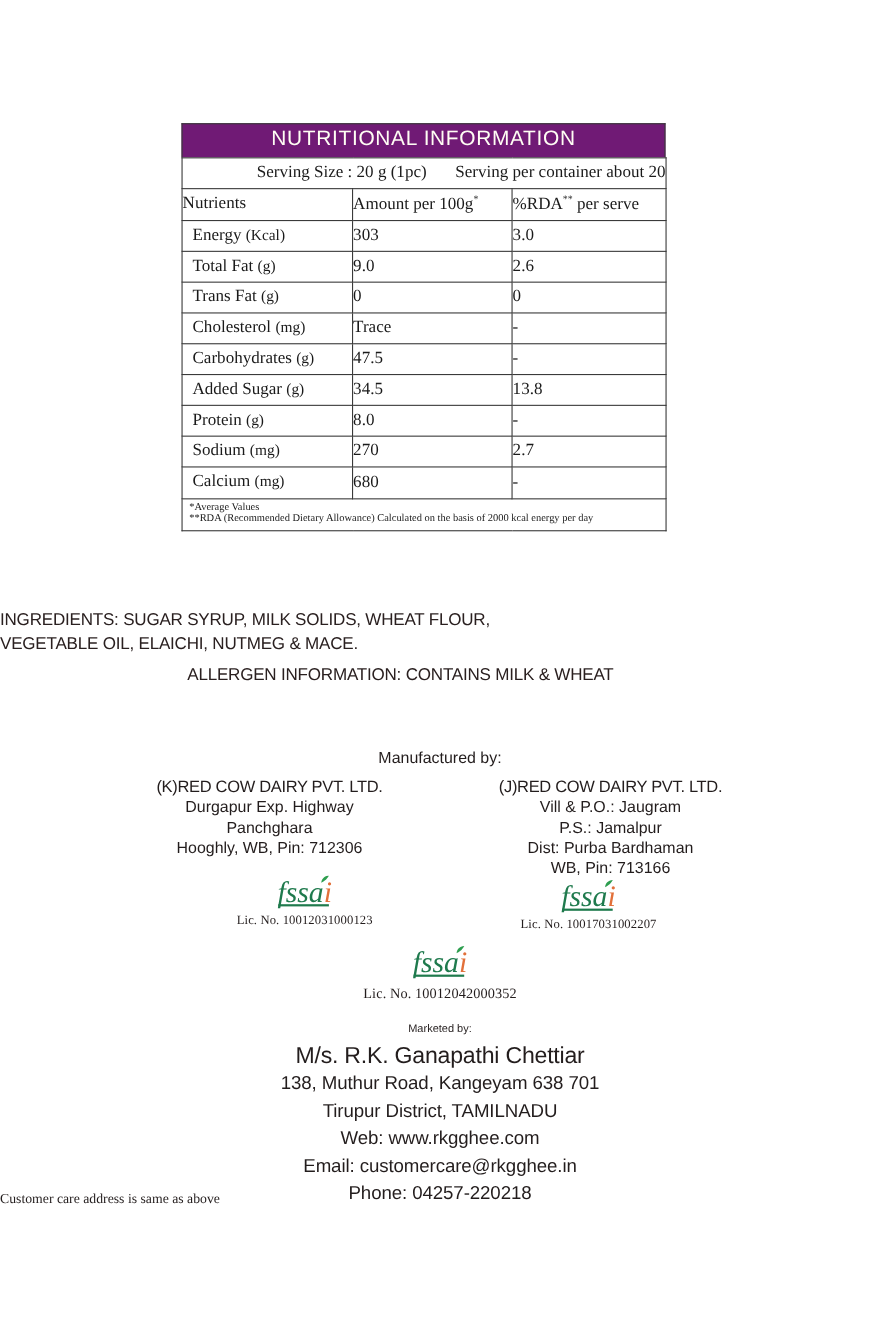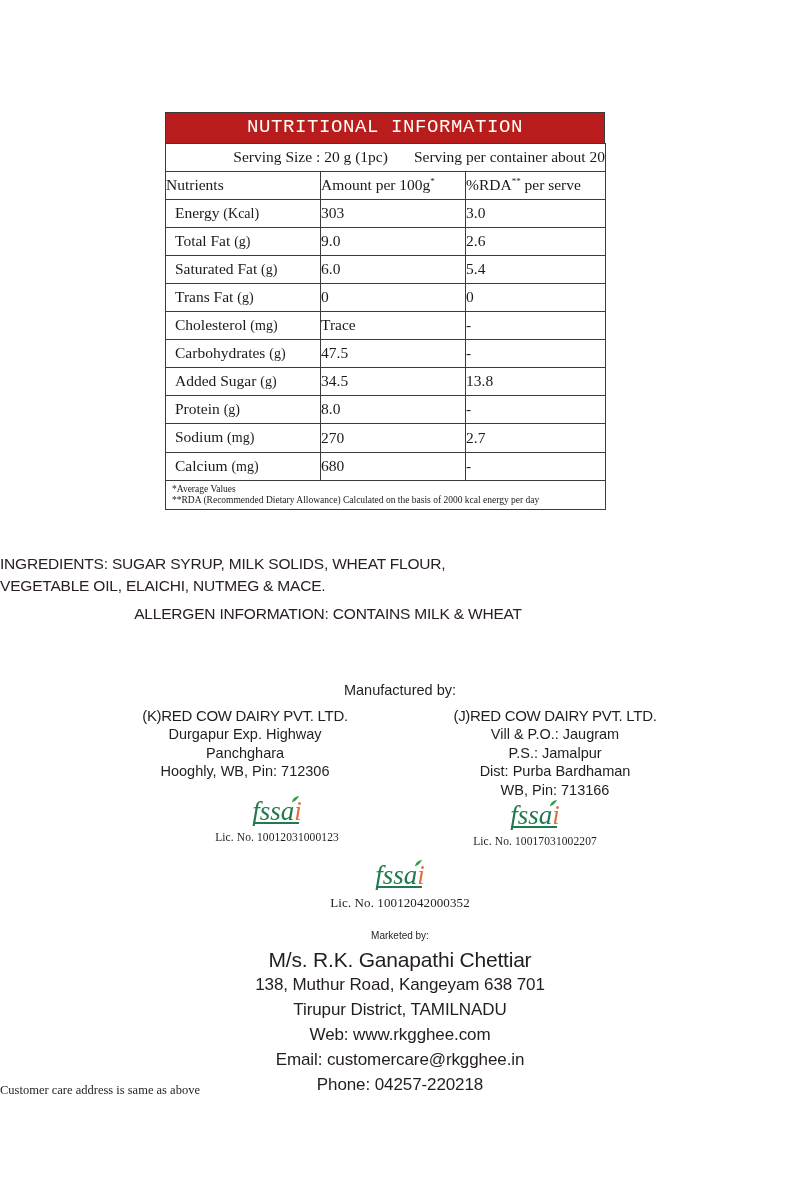--- a/index.html
+++ b/index.html
@@ -17,30 +17,30 @@
   }
 
   
   .nutri-wrap {
     position: absolute;
     left: 165px;
     top: 112px;
     width: 440px;
   }
   .nutri-header {
-    background: #b91c1c;
+    background: #701a75;
     border: 1px solid #3a3a3a;
     border-bottom: none;
     text-align: center;
     color: #fffdf4;
     font-size: 19px;
     letter-spacing: 0.6px;
     padding: 4px 0 5px 0;
     line-height: 1.1;
-    font-family: Liberation Mono, monospace;
+    font-family: Liberation Sans, sans-serif;
     font-weight: 400;
   }
   table.nutri {
     border-collapse: collapse;
     width: 100%;
     table-layout: fixed;
   }
   table.nutri td {
     border: 1px solid #3a3a3a;
     font-size: 15.5px;
@@ -88,20 +88,21 @@
   .allergen {
     position: absolute;
     left: 0;
     top: 605px;
     width: 656px;
     text-align: center;
     font-family: "Liberation Sans", sans-serif;
     font-size: 15.5px;
     letter-spacing: -0.2px;
     color: #2a2020;
+    padding-left: 36px;
   }
 
   
   .mfg-title {
     position: absolute;
     left: 0;
     top: 682px;
     width: 800px;
     text-align: center;
     font-family: "Liberation Sans", sans-serif;
@@ -255,25 +256,20 @@
 
       <tr>
         <td class="name"><span>Energy</span> <span class="unit">(Kcal)</span></td>
         <td class="center">303</td>
         <td class="center">3.0</td>
       </tr>
       <tr>
         <td class="name"><span>Total Fat</span> <span class="unit">(g)</span></td>
         <td class="center">9.0</td>
         <td class="center">2.6</td>
-      </tr>
-      <tr>
-        <td class="name"><span>Saturated Fat</span> <span class="unit">(g)</span></td>
-        <td class="center">6.0</td>
-        <td class="center">5.4</td>
       </tr>
       <tr>
         <td class="name"><span>Trans Fat</span> <span class="unit">(g)</span></td>
         <td class="center">0</td>
         <td class="center">0</td>
       </tr>
       <tr>
         <td class="name"><span>Cholesterol</span> <span class="unit">(mg)</span></td>
         <td class="center">Trace</td>
         <td class="center">-</td>

